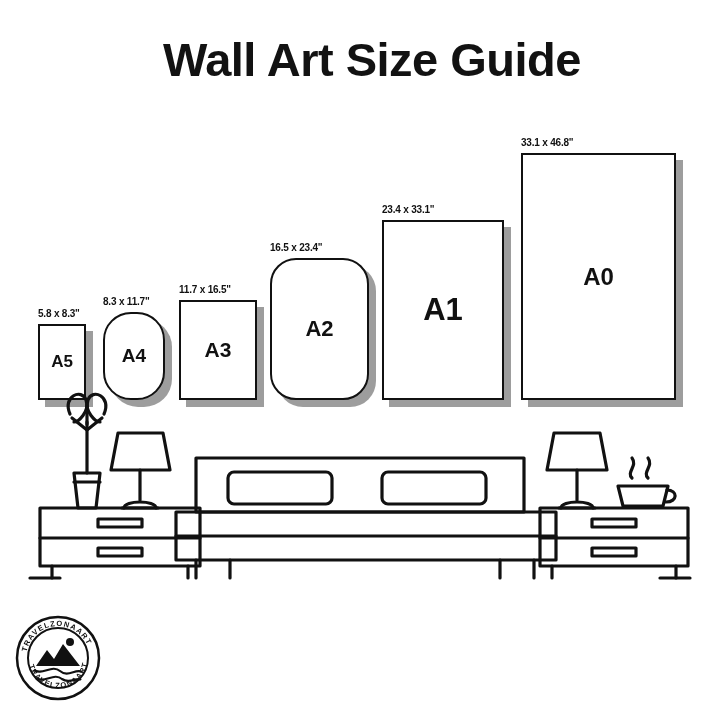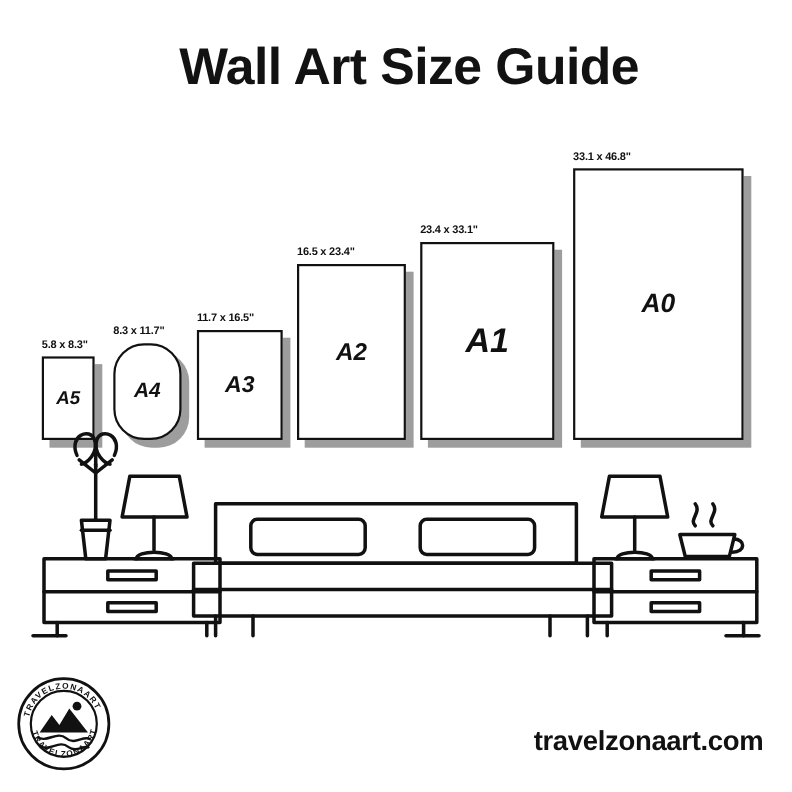--- a/index.html
+++ b/index.html
@@ -57,21 +57,20 @@
   }
   .frame {
     position: relative;
     box-sizing: border-box;
     background: #ffffff;
     border: 2.5px solid #111111;
     box-shadow: 7px 7px 0 0 rgba(140,140,140,0.85);
     display: flex;
     align-items: center;
     justify-content: center;
-    font-style: italic;
   }
   .frame-name {
     font-size: 17px;
     font-weight: bold;
     color: #111;
   }
 
   
   .scene {
     position: absolute;
@@ -125,21 +124,21 @@
 
     <div class="frame-wrap" style="left:179px;">
       <div class="frame-label">11.7 x 16.5"</div>
       <div class="frame" style="width:78px;height:100px;">
         <span class="frame-name" style="font-size:21px;">A3</span>
       </div>
     </div>
 
     <div class="frame-wrap" style="left:270px;">
       <div class="frame-label">16.5 x 23.4"</div>
-      <div class="frame" style="width:99px;height:160px;">
+      <div class="frame" style="width:99px;height:142px;border-radius:26px;">
         <span class="frame-name" style="font-size:22px;">A2</span>
       </div>
     </div>
 
     <div class="frame-wrap" style="left:382px;">
       <div class="frame-label">23.4 x 33.1"</div>
       <div class="frame" style="width:122px;height:180px;">
         <span class="frame-name" style="font-size:31px;">A1</span>
       </div>
     </div>
@@ -235,15 +234,14 @@
       <path id="logoBot" d="M14 44 A30 30 0 0 0 74 44" fill="none"></path>
       <text font-family="'Liberation Sans',sans-serif" font-size="7.5" font-weight="bold" fill="#111" letter-spacing="1.2">
         <textPath href="#logoTop" startOffset="6%">TRAVELZONAART</textPath>
       </text>
       <text font-family="'Liberation Sans',sans-serif" font-size="7.5" font-weight="bold" fill="#111" letter-spacing="1.2">
         <textPath href="#logoBot" startOffset="8%">TRAVELZONAART</textPath>
       </text>
     </svg>
   </div>
 
-  <div class="site">travelzonaart.com</div>
 
 </div>
 
 </body></html>

